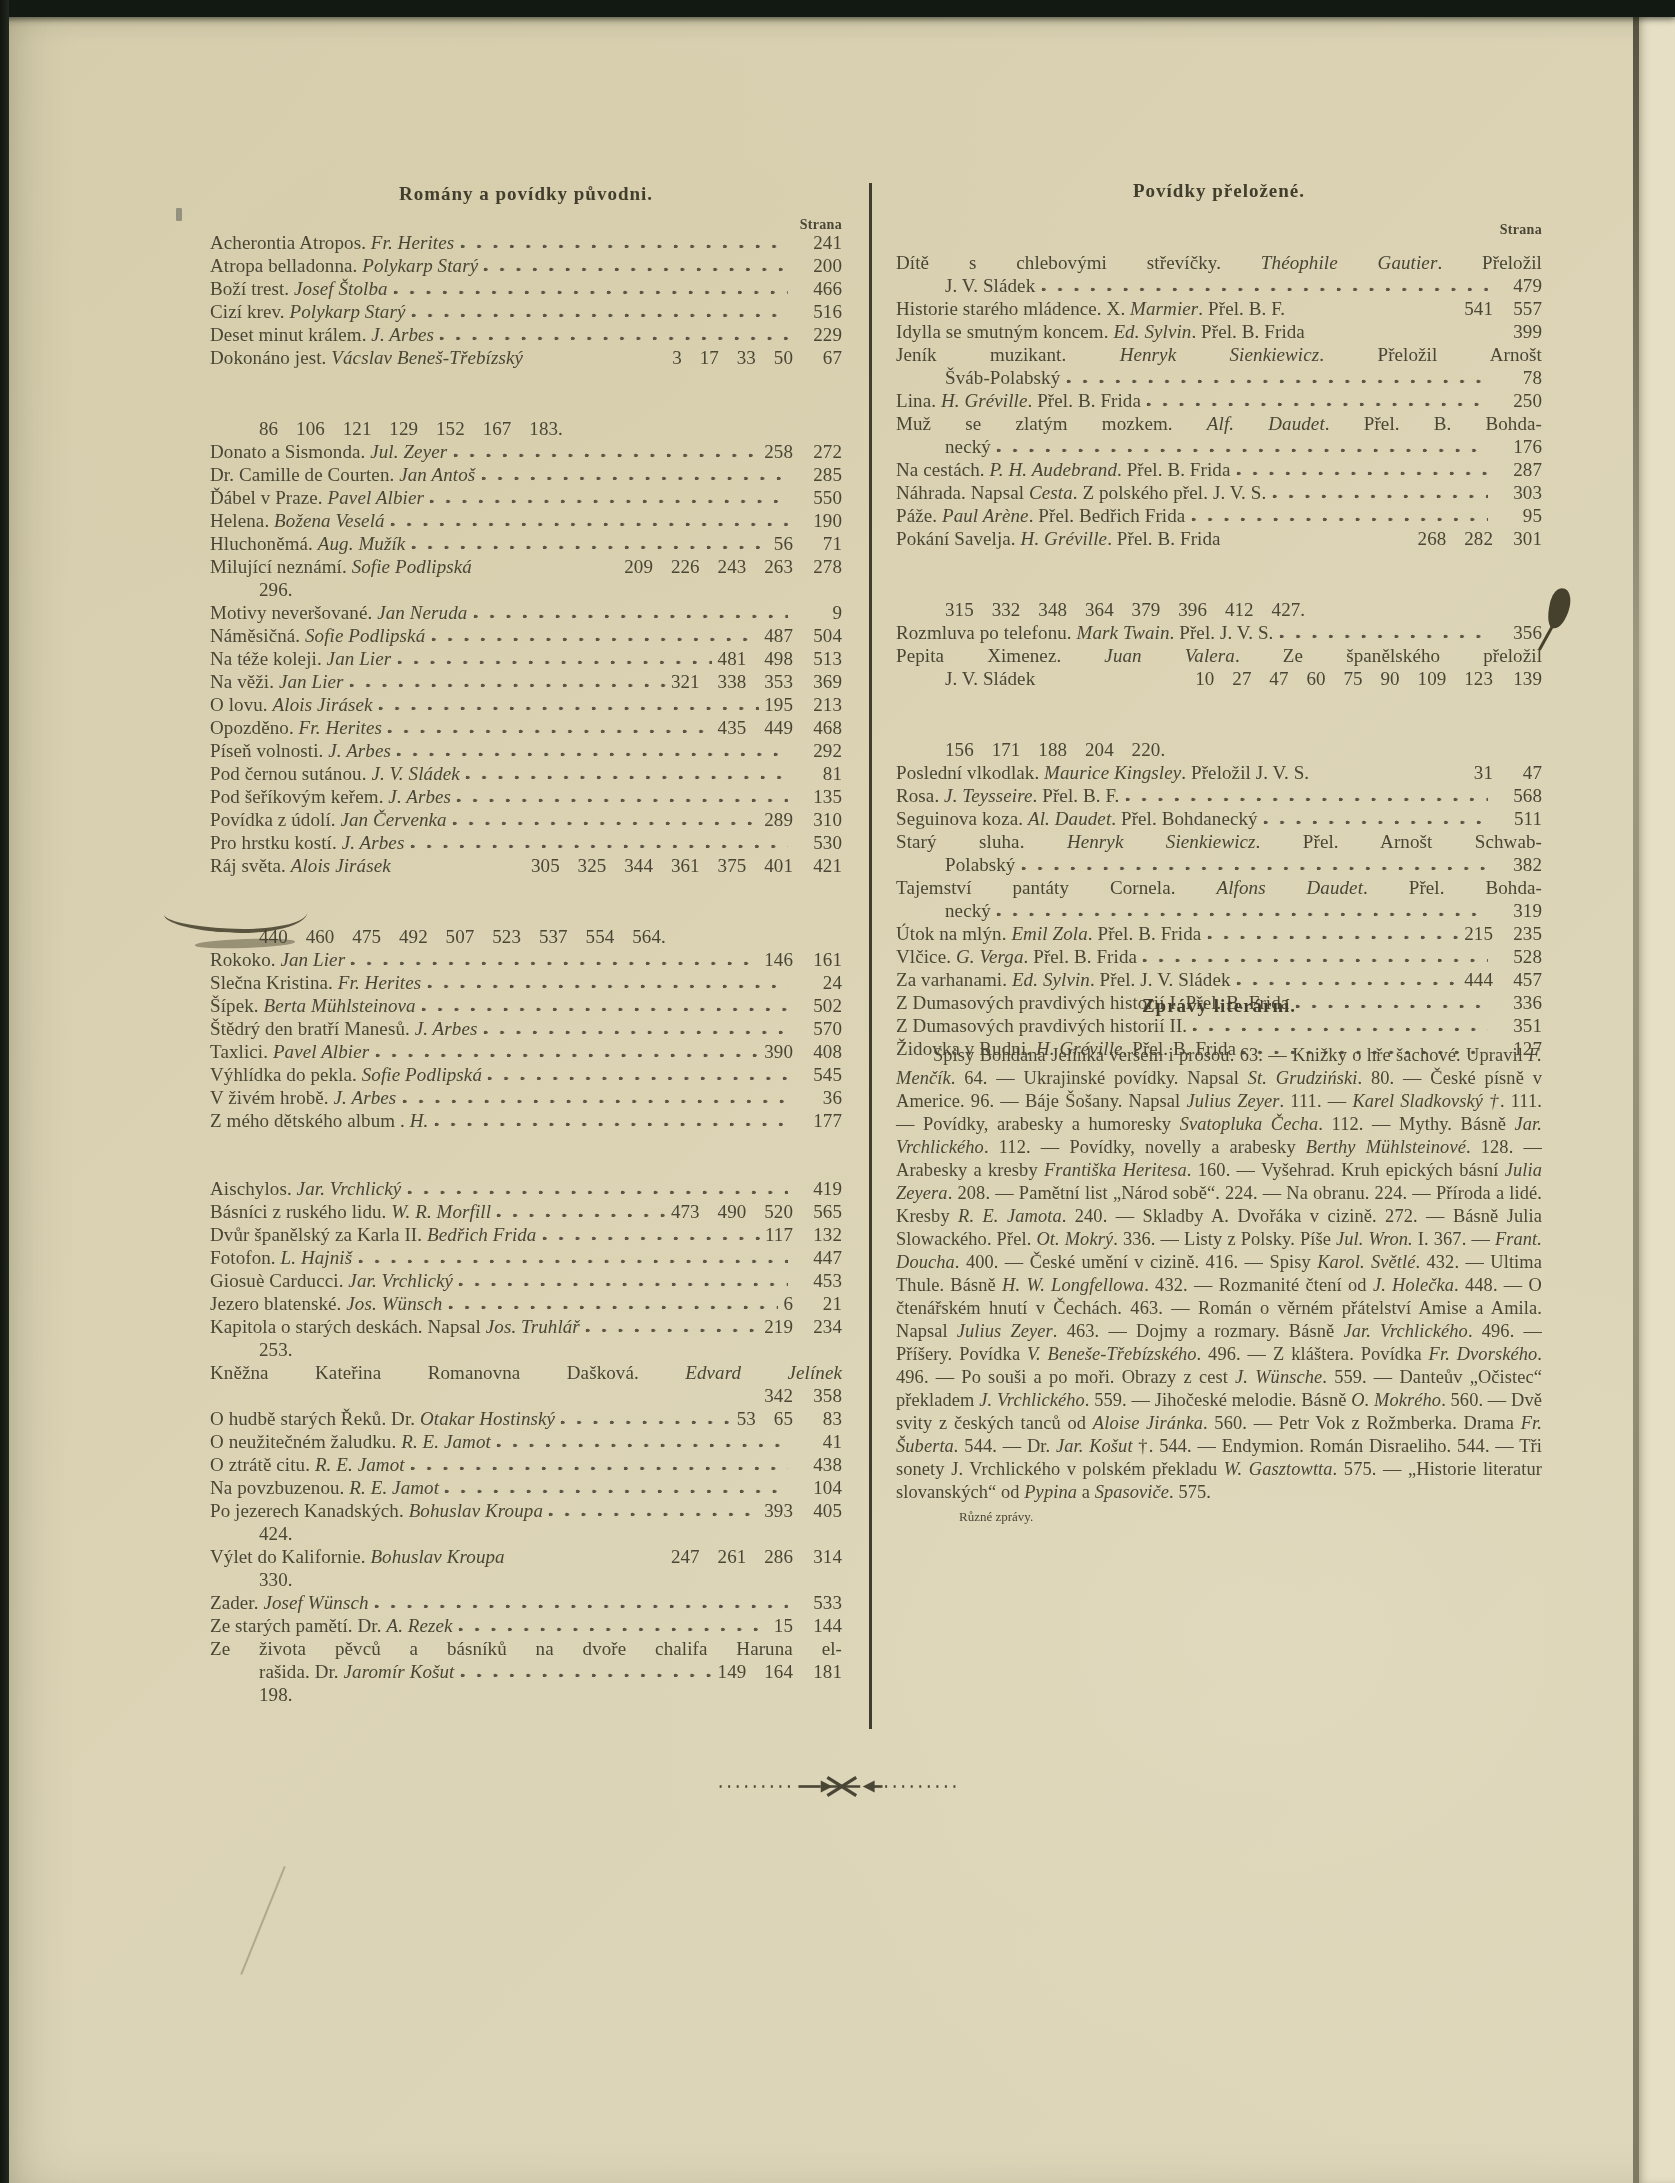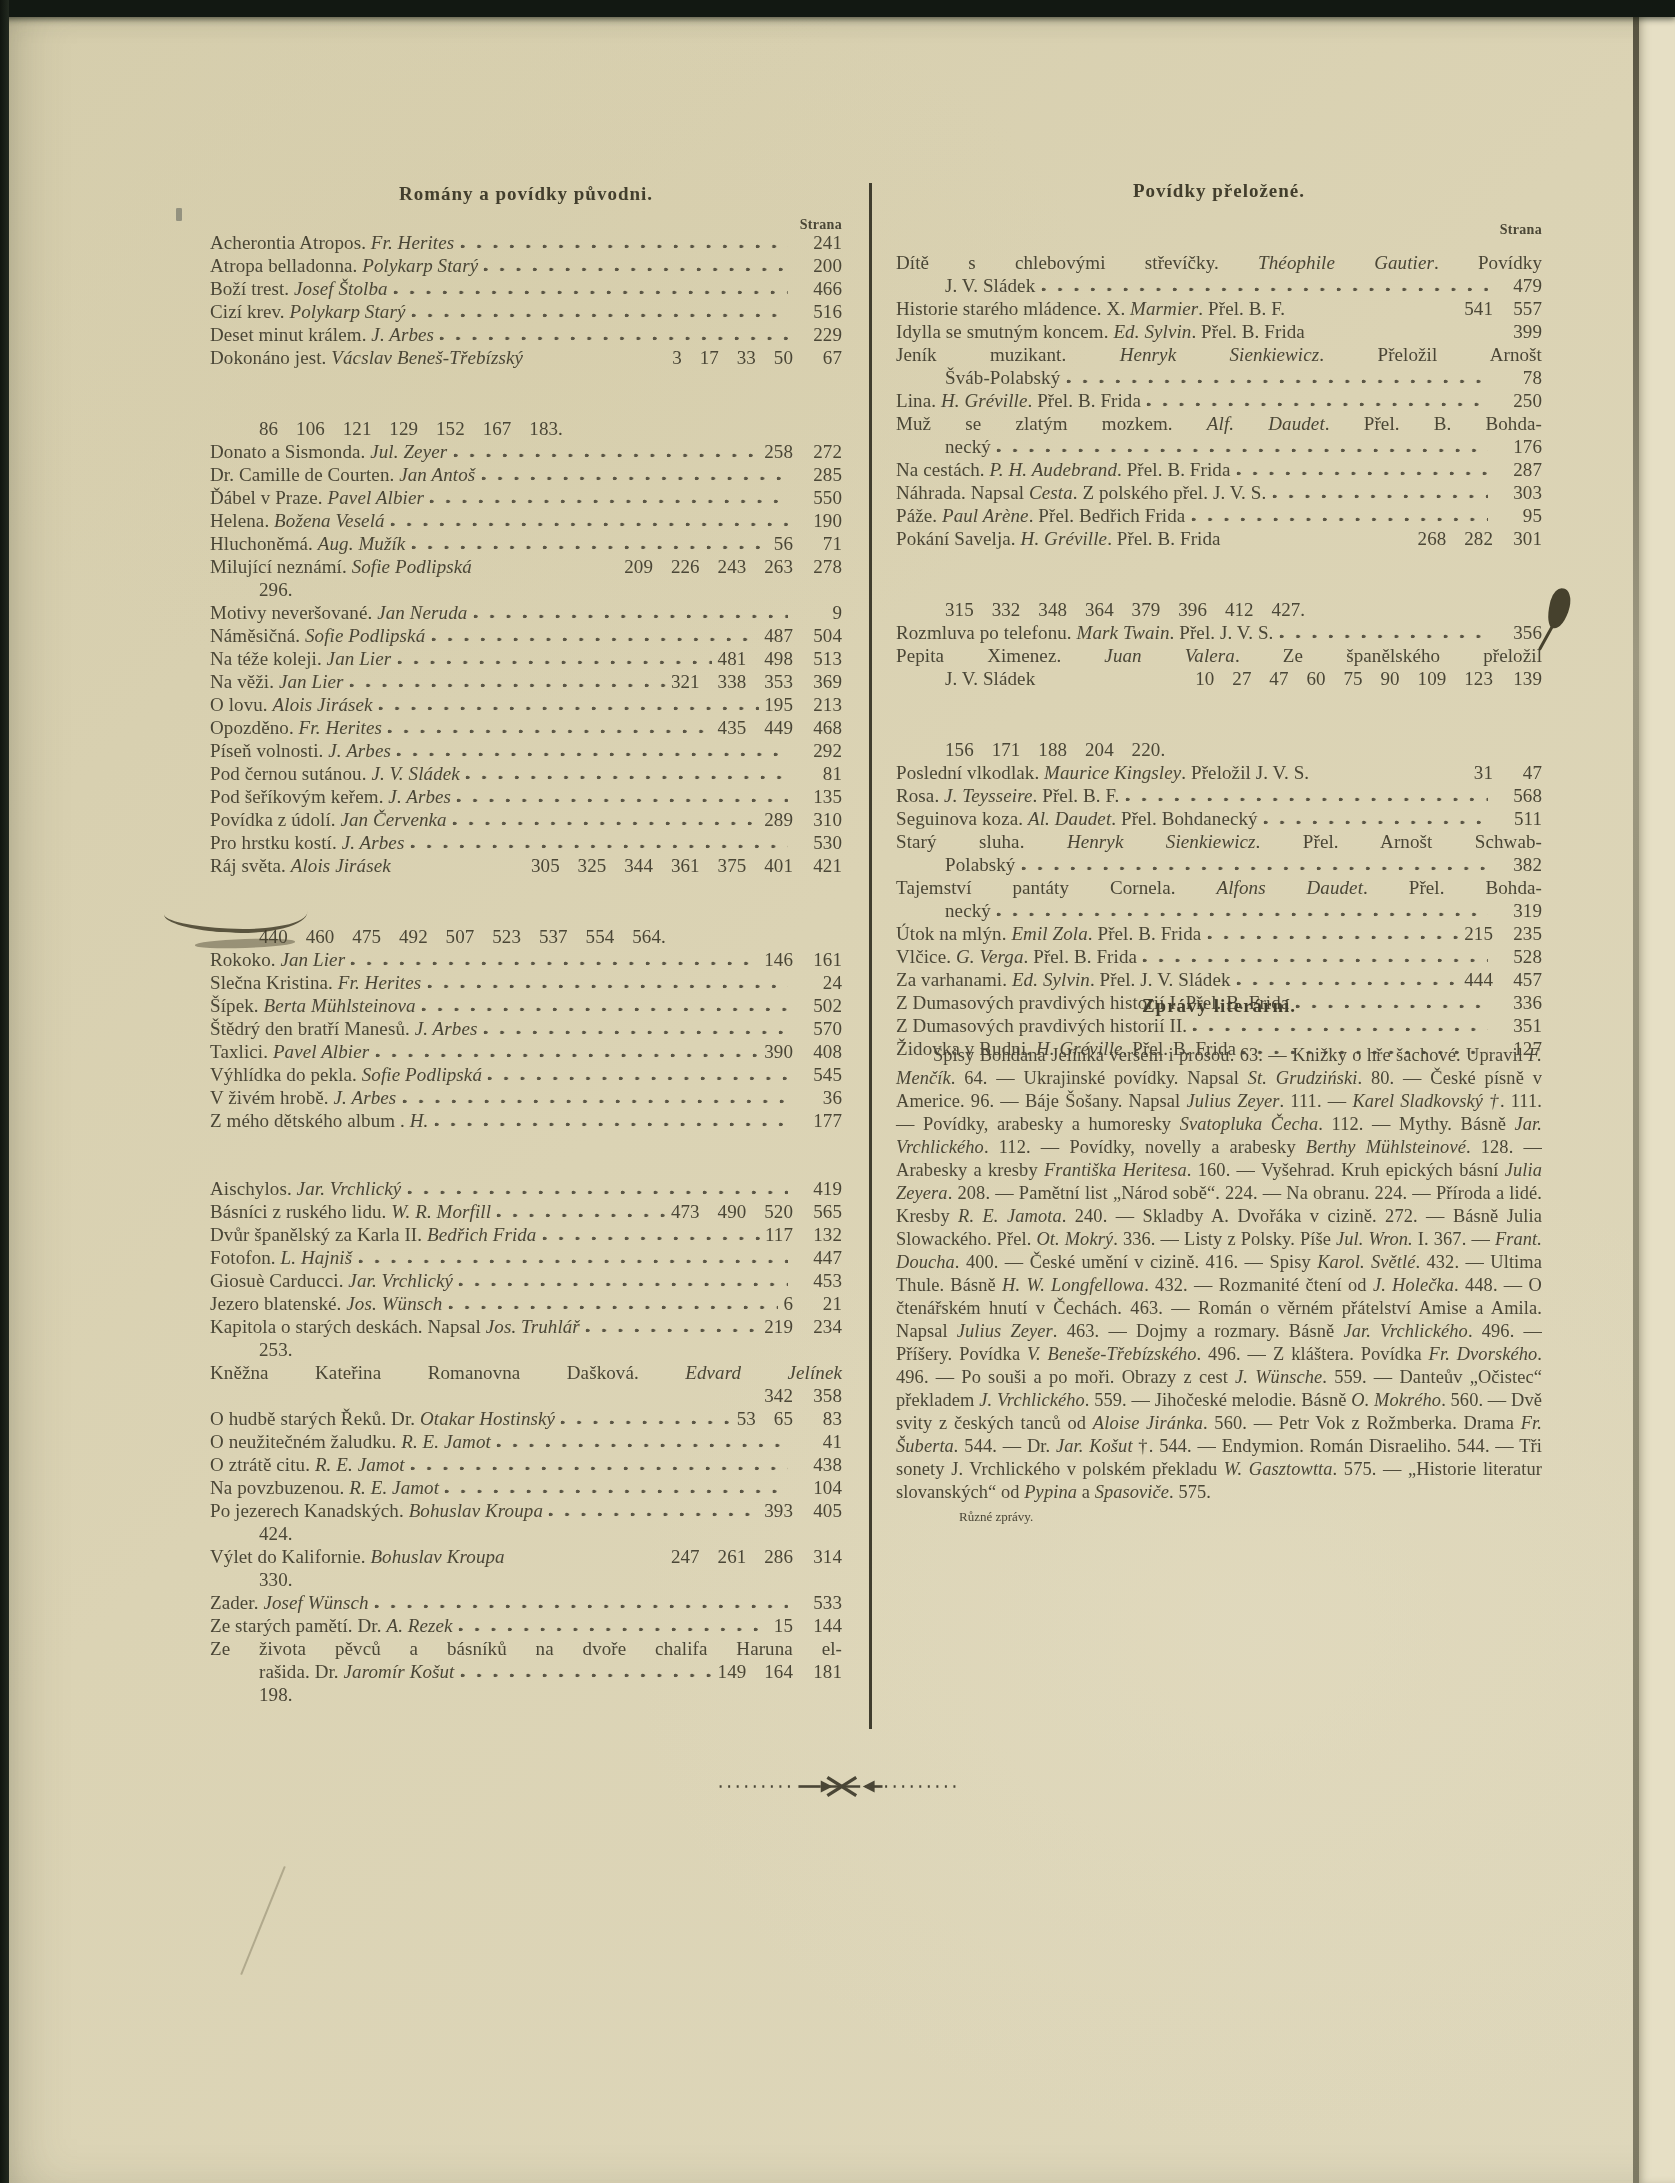--- a/index.html
+++ b/index.html
@@ -472,21 +472,21 @@
         <div class="row ind">
           <span class="tt"><span>198.</span></span>
         </div>
       </div>
     </div>
 
   <h1 class="h right-h1">Povídky přeložené.</h1>
   <div class="strana s-r1">Strana</div>
   <div class="entries col-r" id="list-r1" style="top:251px">
       <div class="entry">
-        <div class="row just"><span>Dítě s chlebovými střevíčky. </span><span class="it">Théophile Gautier</span><span>. Povídky</span></div>
+        <div class="row just"><span>Dítě s chlebovými střevíčky. </span><span class="it">Théophile Gautier</span><span>. Přeložil</span></div>
         <div class="row ind">
           <span class="tt"><span>J. V. Sládek</span></span>
           <span class="dots"></span>
           <span class="pg">479</span>
         </div>
       </div>
       <div class="entry">
         <div class="row">
           <span class="tt"><span>Historie starého mládence. X. </span><span class="it">Marmier</span><span>. Přel. B. F.</span></span>
           <span class="fill"></span>

